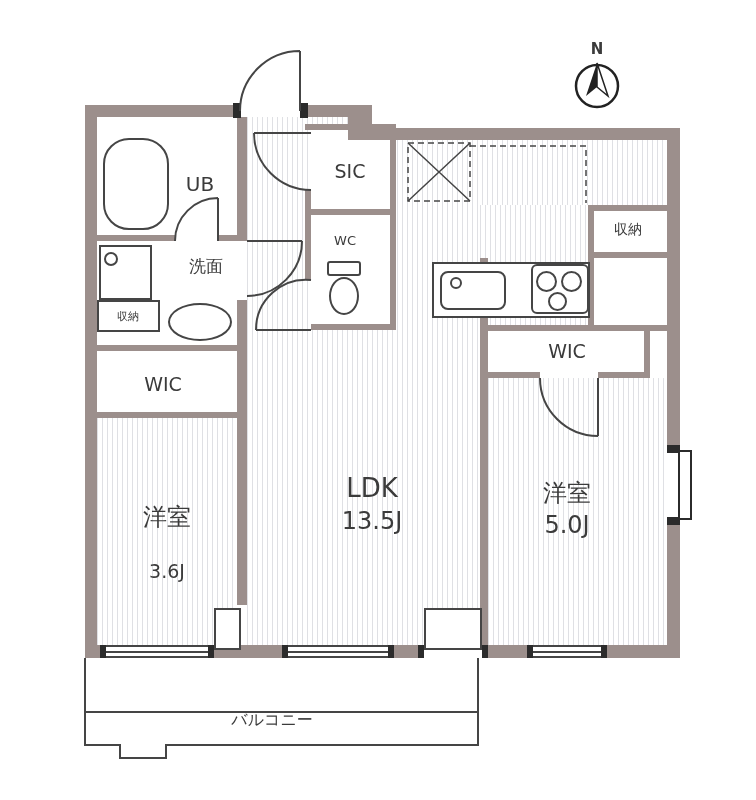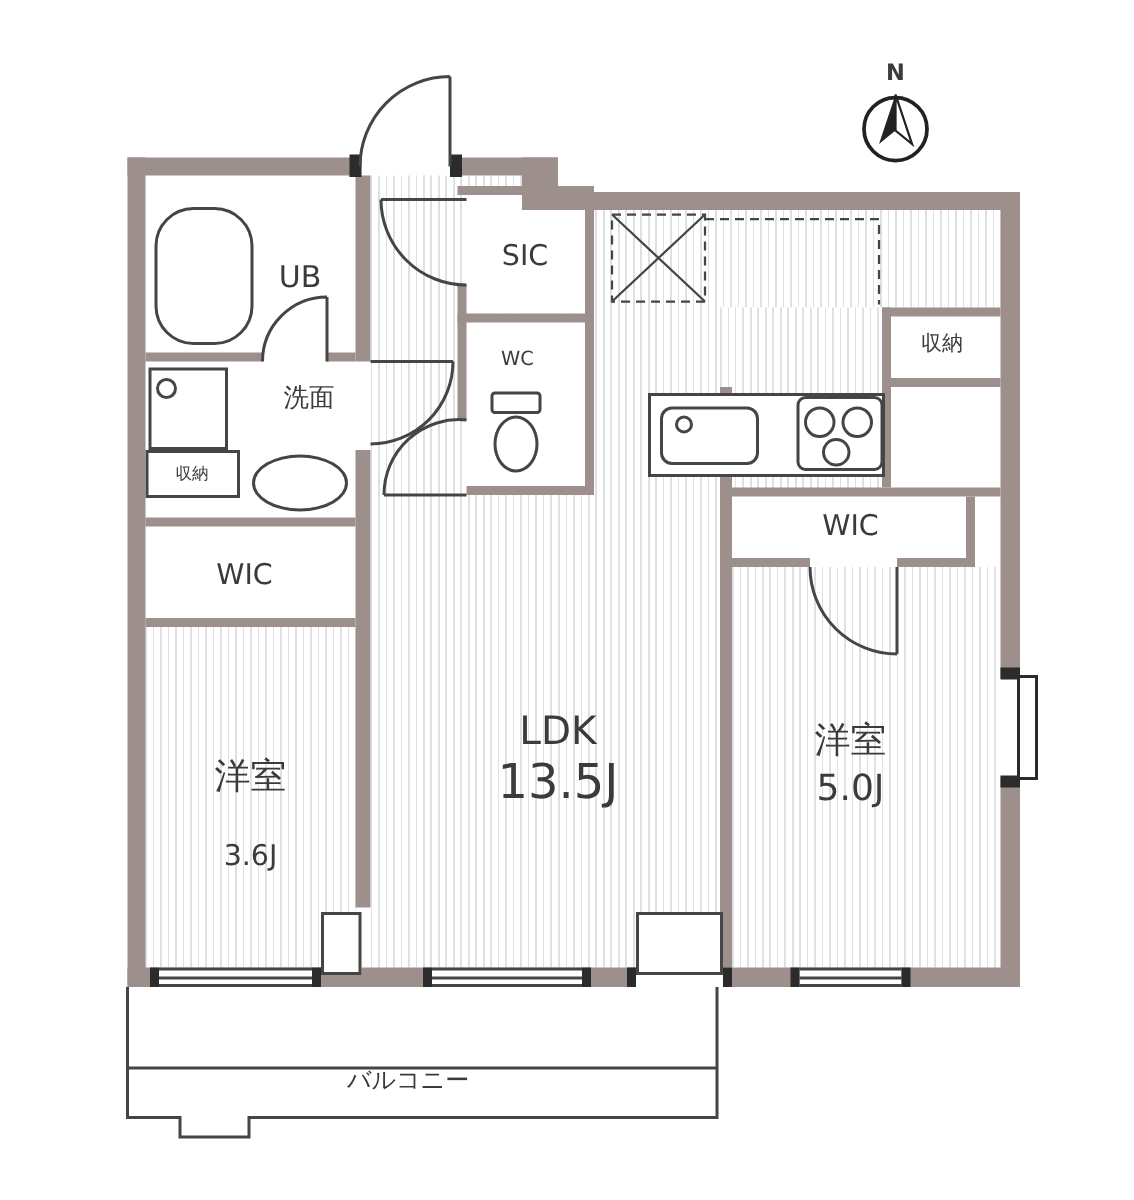--- a/index.html
+++ b/index.html
@@ -131,20 +131,20 @@
   <div class="label" style="left:597px;top:49px;font-size:15px;font-weight:bold">N</div>
   <div class="label" style="left:200px;top:184px;font-size:20px">UB</div>
   <div class="label" style="left:206px;top:266px;font-size:17px">洗面</div>
   <div class="label" style="left:128px;top:316px;font-size:11px">収納</div>
   <div class="label" style="left:163px;top:384px;font-size:19px">WIC</div>
   <div class="label" style="left:167px;top:517px;font-size:24px">洋室</div>
   <div class="label" style="left:167px;top:571px;font-size:19px">3.6J</div>
   <div class="label" style="left:350px;top:171px;font-size:19px">SIC</div>
   <div class="label" style="left:345px;top:240px;font-size:13px">WC</div>
   <div class="label" style="left:372px;top:488px;font-size:26px">LDK</div>
-  <div class="label" style="left:372px;top:521px;font-size:32px">13.5J</div>
+  <div class="label" style="left:372px;top:521px;font-size:24px">13.5J</div>
   <div class="label" style="left:628px;top:229px;font-size:14px">収納</div>
   <div class="label" style="left:567px;top:351px;font-size:19px">WIC</div>
   <div class="label" style="left:567px;top:493px;font-size:24px">洋室</div>
   <div class="label" style="left:567px;top:525px;font-size:24px">5.0J</div>
   <div class="label" style="left:272px;top:720px;font-size:16px">バルコニー</div>
 
 </div>
 
 </body></html>

